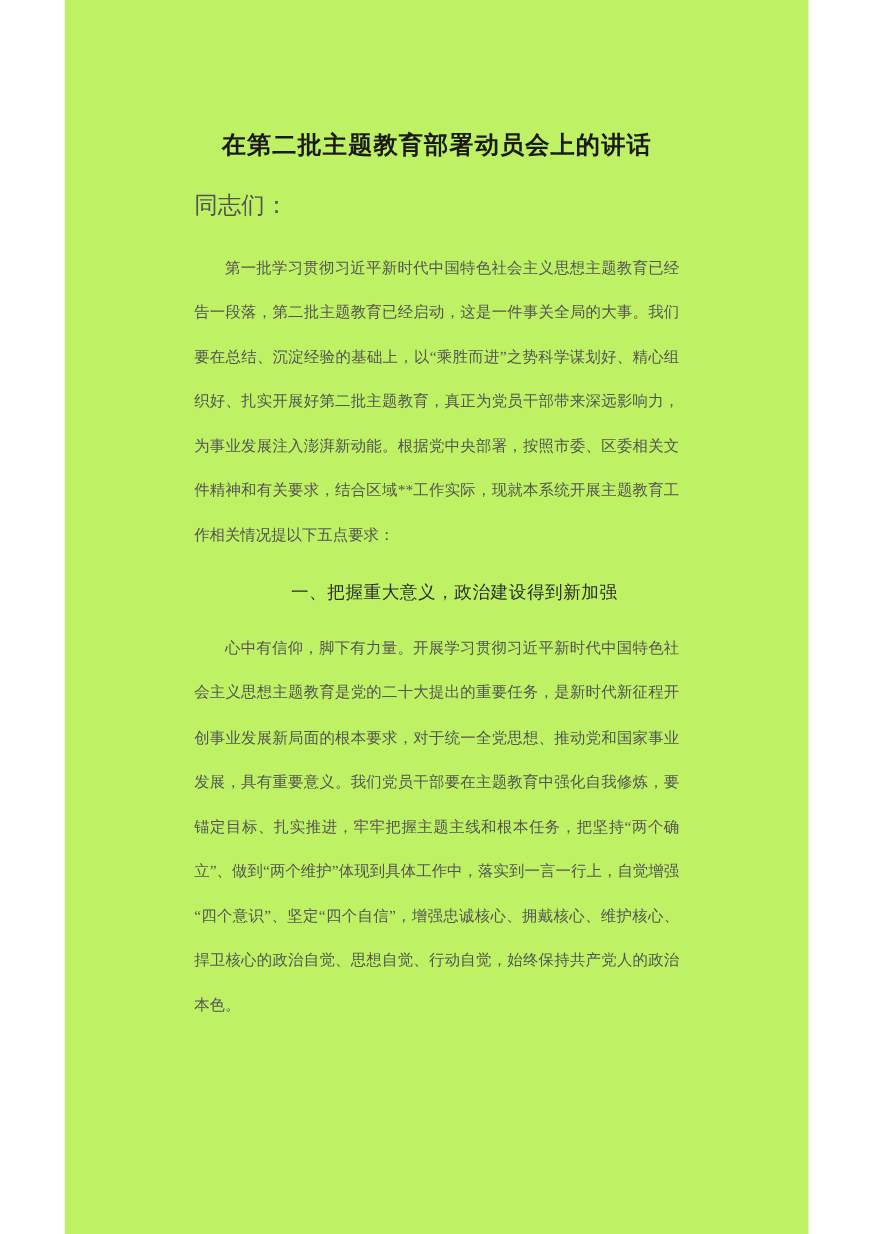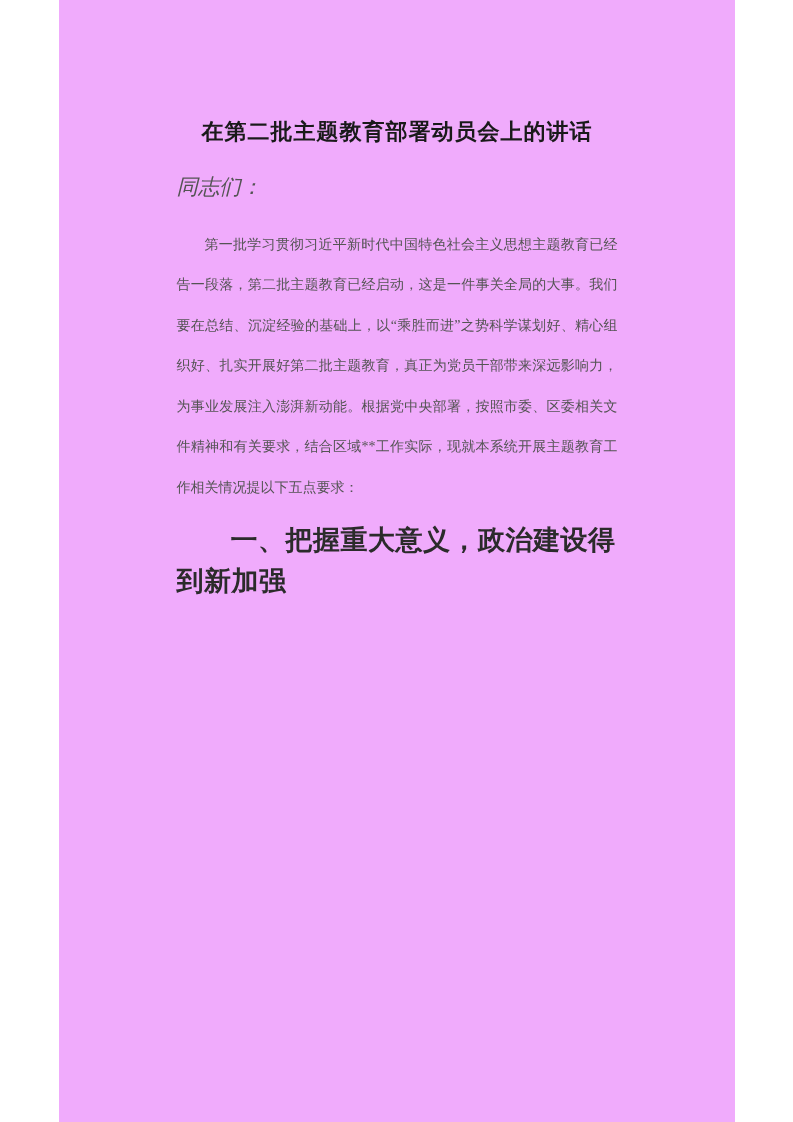--- a/index.html
+++ b/index.html
@@ -5,68 +5,69 @@
   html, body {
     margin: 0;
     padding: 0;
     background: #ffffff;
   }
   .page {
     position: relative;
     width: 676px;
     height: 1122px;
     margin: 0 auto;
-    background: #f0abfc;
+    background: #bef264;
     box-sizing: border-box;
     padding: 110px 117px 0 118px;
     font-family: "Liberation Serif", "DejaVu Serif", serif;
     overflow: hidden;
   }
   .doc-title {
     margin: 0 0 13px 0;
     font-size: 22px;
     line-height: 44px;
     font-weight: bold;
     text-align: center;
     color: #1a1a1a;
     letter-spacing: 1px;
   }
   .salutation {
     margin: 0 0 17px 0;
     font-size: 21.4px;
     line-height: 40.5px;
     color: #545454;
-    font-style: italic;
   }
   .body-para {
     margin: 0;
     font-size: 14px;
     line-height: 40.5px;
     color: #545454;
     text-align: justify;
     text-indent: 2em;
   }
   .body-para.intro {
     margin-bottom: 12px;
   }
   .section-heading {
     margin: 0 0 10px 0;
-    font-size: 27px;
+    font-size: 16px;
     line-height: 40.5px;
-    font-weight: bold;
+    font-weight: normal;
     color: #2b2b2b;
     text-indent: 2em;
     letter-spacing: 0.5px;
+    text-align: center;
   }
 </style>
 </head>
 <body>
 
 <div class="page">
   <h1 class="doc-title">在第二批主题教育部署动员会上的讲话</h1>
 
   <p class="salutation">同志们：</p>
 
   <p class="body-para intro">第一批学习贯彻习近平新时代中国特色社会主义思想主题教育已经告一段落，第二批主题教育已经启动，这是一件事关全局的大事。我们要在总结、沉淀经验的基础上，以“乘胜而进”之势科学谋划好、精心组织好、扎实开展好第二批主题教育，真正为党员干部带来深远影响力，为事业发展注入澎湃新动能。根据党中央部署，按照市委、区委相关文件精神和有关要求，结合区域**工作实际，现就本系统开展主题教育工作相关情况提以下五点要求：</p>
 
   <h2 class="section-heading">一、把握重大意义，政治建设得到新加强</h2>
 
+  <p class="body-para">心中有信仰，脚下有力量。开展学习贯彻习近平新时代中国特色社会主义思想主题教育是党的二十大提出的重要任务，是新时代新征程开创事业发展新局面的根本要求，对于统一全党思想、推动党和国家事业发展，具有重要意义。我们党员干部要在主题教育中强化自我修炼，要锚定目标、扎实推进，牢牢把握主题主线和根本任务，把坚持“两个确立”、做到“两个维护”体现到具体工作中，落实到一言一行上，自觉增强“四个意识”、坚定“四个自信”，增强忠诚核心、拥戴核心、维护核心、捍卫核心的政治自觉、思想自觉、行动自觉，始终保持共产党人的政治本色。</p>
 </div>
 
 </body></html>

